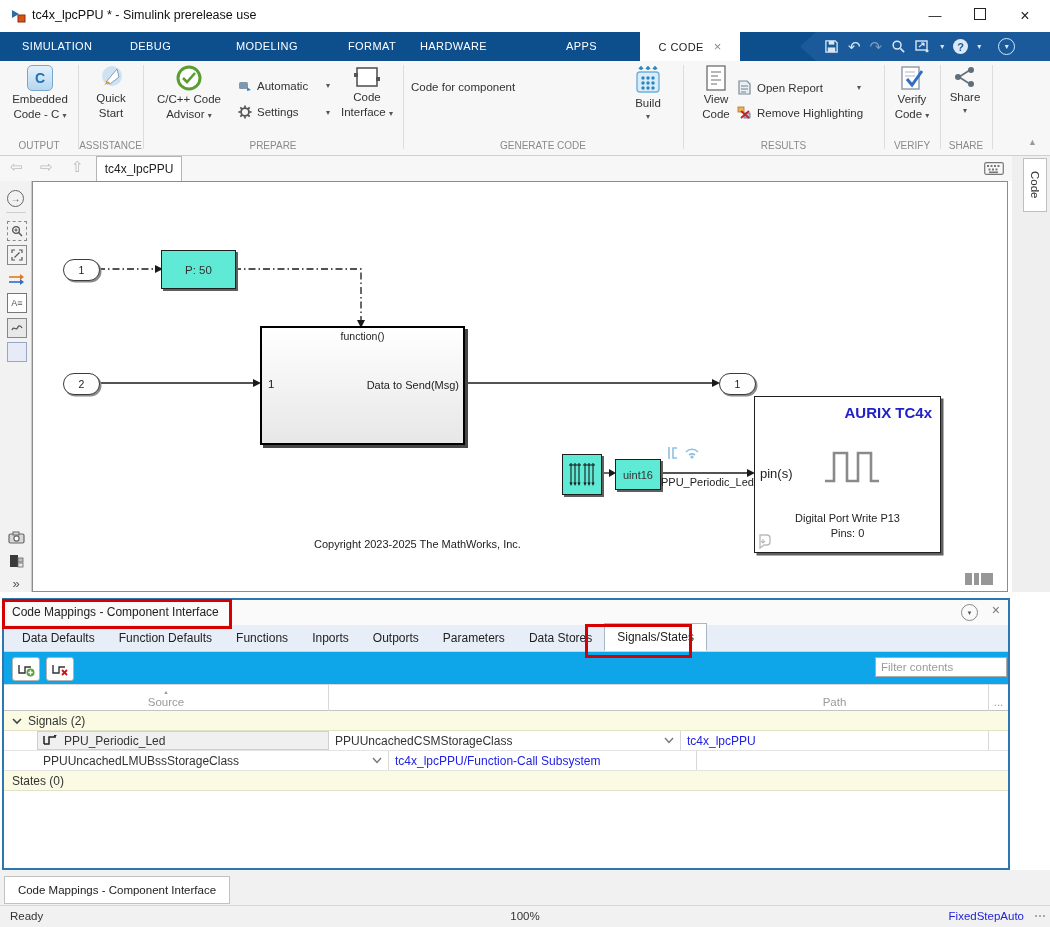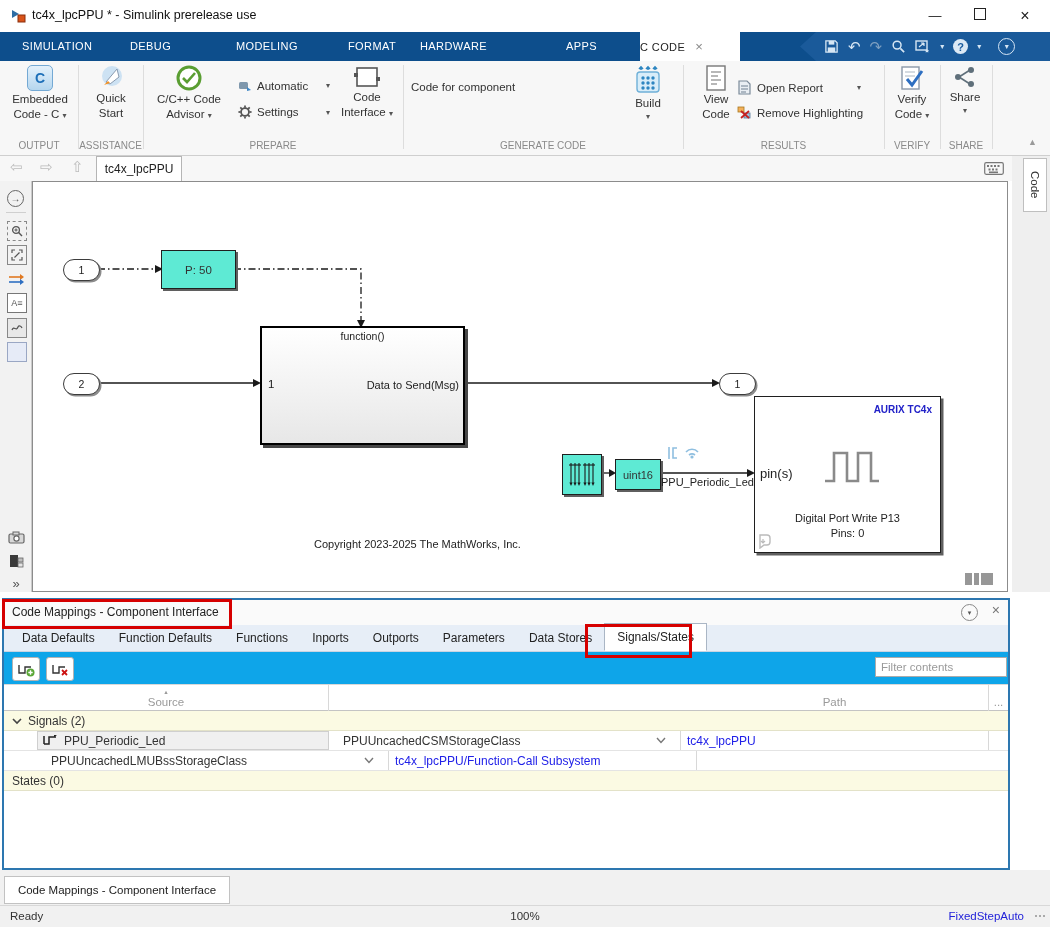--- a/index.html
+++ b/index.html
@@ -8,21 +8,21 @@
   .a{position:absolute;}
   .ic{display:inline-flex;align-items:center;justify-content:center;}
   
   #titlebar{left:0;top:0;width:1050px;height:32px;background:#fff;}
   #title-text{left:32px;top:8px;font-size:12.5px;color:#111;}
   .winbtn{top:6px;width:30px;height:20px;color:#222;font-size:13px;text-align:center;line-height:20px;}
   #btn-max i{display:inline-block;width:10px;height:10px;border:1.2px solid #222;}
   
   #tabbar{left:0;top:32px;width:1050px;height:29px;background:#0d4e8c;}
   .rtab{top:0;height:29px;line-height:29px;color:#fff;font-size:11px;letter-spacing:.4px;padding:0 8px;}
-  #tab-ccode{left:640px;top:0;width:100px;height:29px;background:#fff;display:flex;align-items:center;gap:10px;}
+  #tab-ccode{left:640px;top:0;width:100px;height:29px;background:#fff;display:flex;align-items:center;justify-content:center;gap:10px;}
   #tab-ccode .lbl{font-size:11px;color:#222;letter-spacing:.4px;}
   #tab-ccode .x{color:#888;font-size:13px;}
   #qat{left:800px;top:0;width:250px;height:29px;background:#1a5a9a;
        clip-path:polygon(16px 0,100% 0,100% 100%,16px 100%,0 50%);
        display:flex;align-items:center;gap:9px;padding-left:24px;box-sizing:border-box;}
   .qic{color:#d6e6f4;font-size:15px;line-height:1;}
   .qic.dim{color:#7d9fc0;}
   .qdd{color:#d6e6f4;font-size:8px;}
   #help-circ{width:15px;height:15px;border-radius:50%;background:#dce9f5;color:#1b5c9e;font-weight:bold;font-size:11px;}
   #ribbon-min{width:15px;height:15px;border-radius:50%;border:1.4px solid #d6e6f4;color:#d6e6f4;font-size:8px;margin-left:8px;}
@@ -57,21 +57,21 @@
   #code-tab{left:1023px;top:158px;width:24px;height:54px;background:#fff;border:1px solid #bfbfbf;
             writing-mode:vertical-rl;font-size:11.5px;color:#333;box-sizing:border-box;}
   .oval{border:1.4px solid #3c3c3c;border-radius:11px;background:#fff;font-size:10.5px;color:#222;
         box-shadow:1.5px 1.5px 0 #8c8c8c;}
   .blk{border:1.4px solid #1f1f1f;background:#5eead4;box-shadow:2px 2px 0 #5f5f5f;}
   #subsys{border:2.6px solid #000;background:linear-gradient(#ffffff,#e7e7e7);box-shadow:3px 3px 0 #474747;}
   #subsys .top-lbl{position:absolute;top:2px;left:0;right:0;text-align:center;font-size:10.5px;color:#222;}
   #subsys .in-lbl{position:absolute;left:6px;top:50px;font-size:11.5px;color:#222;}
   #subsys .out-lbl{position:absolute;right:4px;top:51px;font-size:11px;color:#222;}
   #aurix{border:1.6px solid #1f1f1f;background:#fff;box-shadow:2.5px 2.5px 0 #5f5f5f;}
-  #aurix .ttl{position:absolute;top:7px;right:8px;font-size:10px;font-weight:bold;color:#2121c8;}
+  #aurix .ttl{position:absolute;top:7px;right:8px;font-size:15px;font-weight:bold;color:#2121c8;}
   #aurix .pin{position:absolute;left:5px;top:69px;font-size:13px;color:#222;}
   #aurix .l1{position:absolute;bottom:28px;left:0;right:0;text-align:center;font-size:11px;color:#222;}
   #aurix .l2{position:absolute;bottom:13px;left:0;right:0;text-align:center;font-size:11px;color:#222;}
   #copyright{font-size:11px;color:#222;}
   #panes-ic span{display:inline-block;background:#979797;height:12px;vertical-align:bottom;margin-left:2px;}
   
   #panel{left:2px;top:598px;width:1008px;height:272px;border:2px solid #2d77b0;background:#fff;box-sizing:border-box;}
   #panel-hd{left:0;top:0;width:100%;height:25px;background:#fafafa;}
   #panel-title{left:8px;top:5px;font-size:12px;color:#222;}
   #panel-tabs{left:0;top:25px;width:100%;height:27px;background:#e7eef7;border-bottom:1px solid #c9d4e2;
@@ -86,21 +86,21 @@
   
   #tbl-head{left:0;top:85px;width:1004px;height:26px;background:#fff;border-bottom:1px solid #c4c4c4;box-sizing:border-box;}
   .col-h{top:0;height:26px;display:flex;flex-direction:column;align-items:center;justify-content:flex-end;
          font-size:11.5px;color:#9a9a9a;border-right:1px solid #d8d8d8;box-sizing:border-box;padding-bottom:3px;}
   .sortc{font-size:8px;color:#9a9a9a;line-height:6px;}
   .grow{height:19px;background:#fbfae3;border-bottom:1px solid #e3e2c8;font-size:12px;color:#333;
         display:flex;align-items:center;}
   .drow{height:19px;display:flex;align-items:stretch;font-size:12px;border-bottom:1px solid #e4e4e4;}
   .cell{display:flex;align-items:center;box-sizing:border-box;border-right:1px solid #d8d8d8;}
   .c-src{width:292px;background:#f0f0f0;padding-left:5px;gap:6px;border:1px solid #cfcfcf;}
-  .c-sc{width:352px;background:#fff;padding:0 14px;justify-content:space-between;}
+  .c-sc{width:352px;background:#fff;padding:0 6px;justify-content:space-between;}
   .c-path{width:308px;background:#fff;padding-left:6px;color:#2121e8;}
   .c-dots{flex:1;background:#fff;border-right:none;}
   
   .redbox{border:3px solid #d60000;background:transparent;pointer-events:none;}
   
   #bottombar{left:0;top:870px;width:1050px;height:35px;background:#f1f1f1;}
   #bottom-tab{left:4px;top:6px;width:226px;height:28px;background:#fff;border:1px solid #c2c2c2;
               font-size:11.5px;color:#222;box-sizing:border-box;}
   #statusbar{left:0;top:905px;width:1050px;height:22px;background:#f1f1f1;border-top:1px solid #d8d8d8;box-sizing:border-box;}
   #status-ready{left:10px;top:4px;font-size:11.5px;color:#333;}

